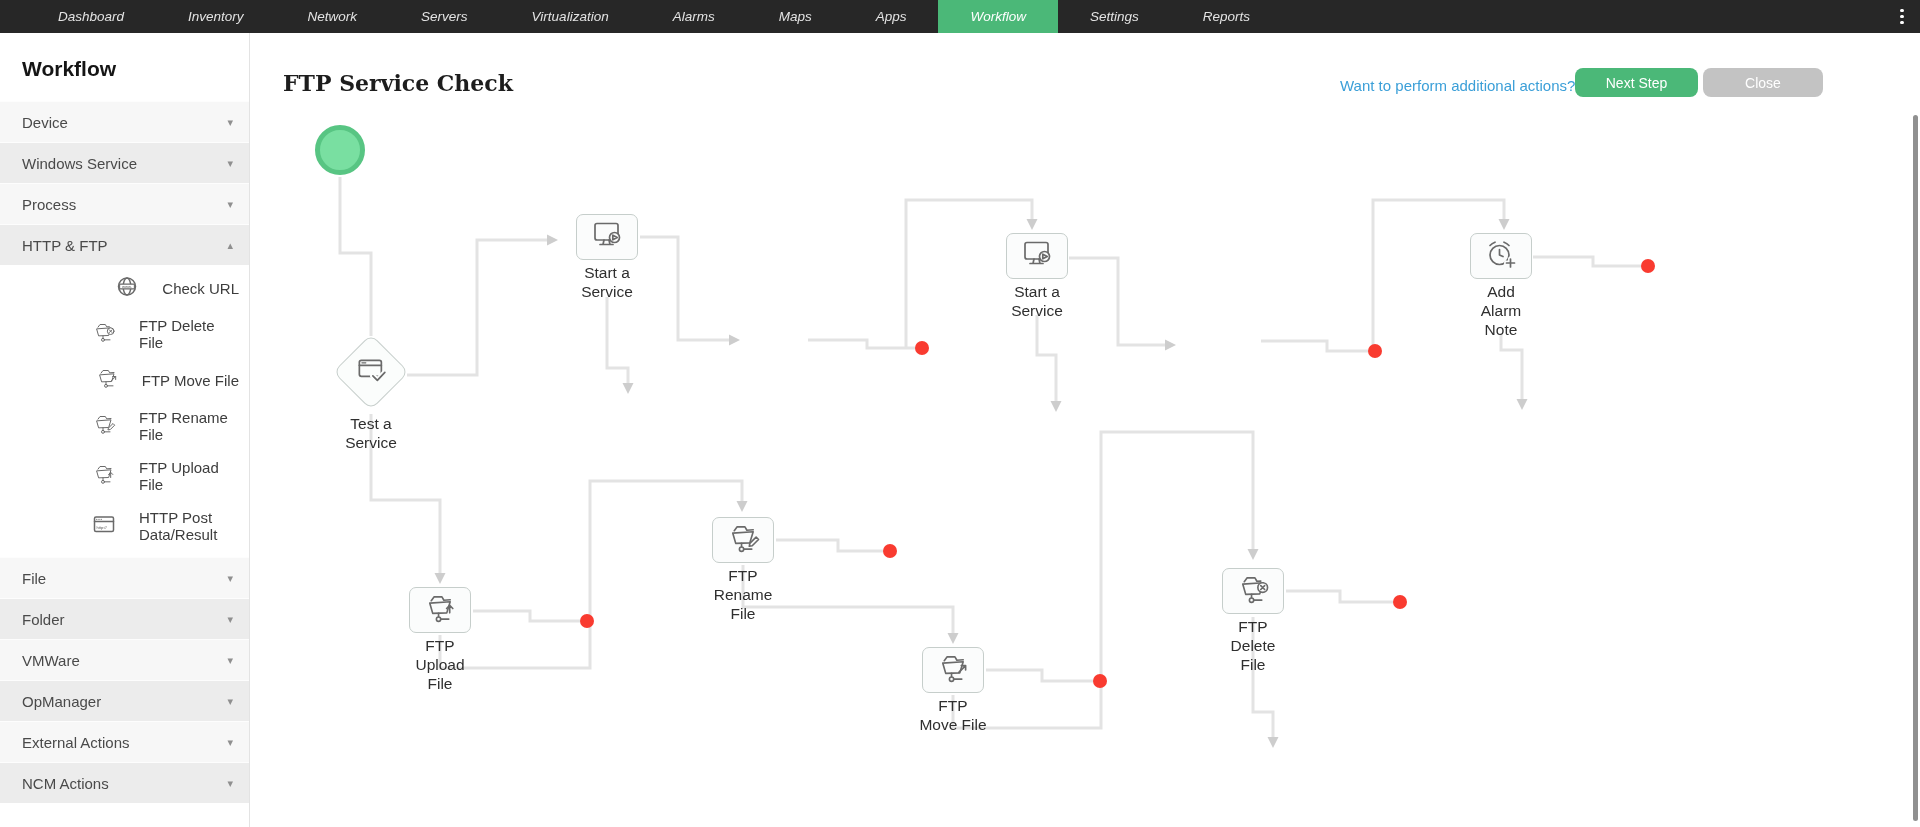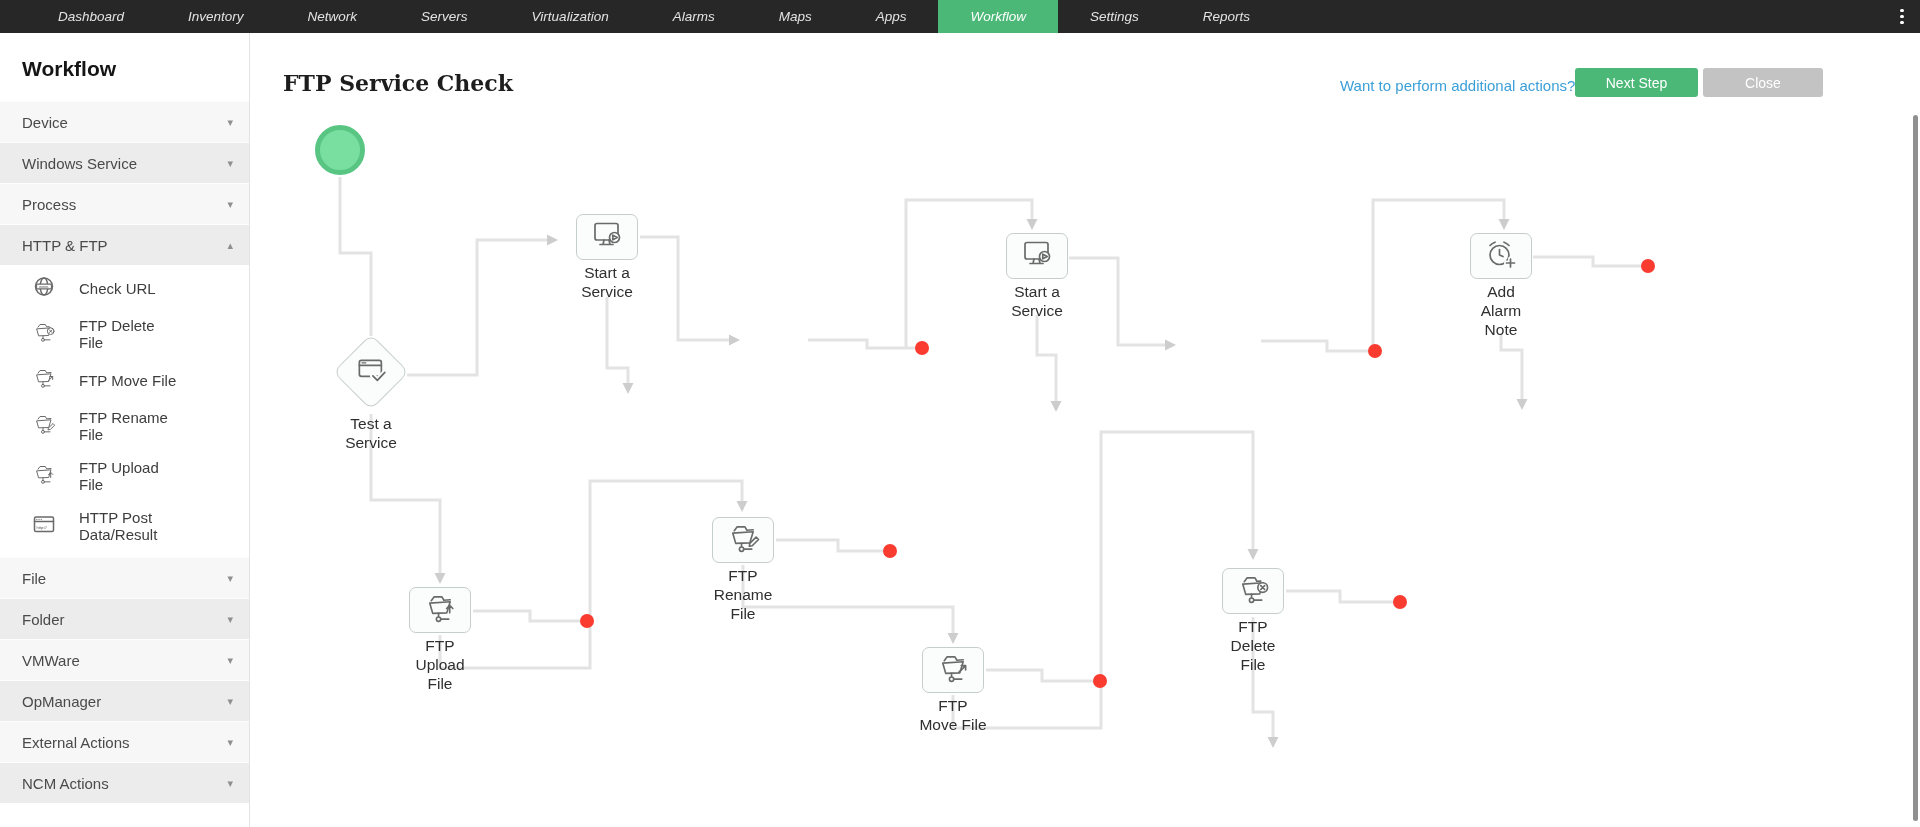--- a/index.html
+++ b/index.html
@@ -21,30 +21,30 @@
   .sidebar { position:absolute; left:0; top:33px; bottom:0; width:250px; background:#fff;
              border-right:1px solid #e3e3e3; z-index:5; }
   .sb-title { padding:24px 0 0 22px; font-size:21px; font-weight:bold; color:#151515; }
   .sb-rows { position:absolute; left:0; right:0; top:68px; }
   .acc { height:41px; display:flex; align-items:center; padding:0 16px 0 22px;
          font-size:15px; color:#4a4a4a; background:#f7f7f7; border-top:1px solid #fdfdfd; cursor:pointer; }
   .acc.alt { background:#ececec;text-align:center; }
   .acc .caret { margin-left:auto; font-size:11px; color:#8f8f8f; }
   .subitems { background:#fff; padding:2px 0 6px 0; }
   .subitem { display:flex; align-items:center; gap:23px; padding:8px 10px 8px 32px;
-             font-size:15px; color:#3d3d3d; cursor:pointer; min-height:41px; }
+             font-size:15px; color:#3d3d3d; cursor:pointer; min-height:41px;justify-content:flex-end; }
   .subitem .silabel { max-width:100px; line-height:17px; }
   .sicon svg { stroke:#6a6a6a; fill:none; stroke-width:1.5; stroke-linecap:round; stroke-linejoin:round; }
 
   
   .canvas { position:absolute; left:250px; top:33px; right:0; bottom:0; background:#fff; }
   .page-title { position:absolute; left:33px; top:37px; font-family:"DejaVu Serif", serif;
                 font-size:22px; font-weight:600; color:#1d1d1d; }
   .hdr-link { position:absolute; left:1090px; top:44px; font-size:15px; color:#3b9fd8; cursor:pointer; }
-  .btn { position:absolute; top:35px; height:29px; border:none; border-radius:3px;
+  .btn { position:absolute; top:35px; height:29px; border:none; border-radius:8px;
          color:#fff; font-size:14px; font-family:inherit; cursor:pointer; }
   .btn-next { left:1325px; width:123px; background:#4bb878; }
   .btn-close { left:1453px; width:120px; background:#c3c3c3; }
 
   
   svg.wires { position:absolute; left:0; top:0; width:1670px; height:794px; pointer-events:none; z-index:1; }
   .node { position:absolute; width:90px; display:flex; flex-direction:column; align-items:center; z-index:2; cursor:move; }
   .nbox { width:62px; height:46px; background:#fbfcfc; border:1px solid #c6cecb; border-radius:7px;
           display:flex; align-items:center; justify-content:center; }
   .nlabel { margin-top:3px; font-size:15.5px; line-height:19px; color:#2f2f2f; text-align:center; white-space:pre-line; }

